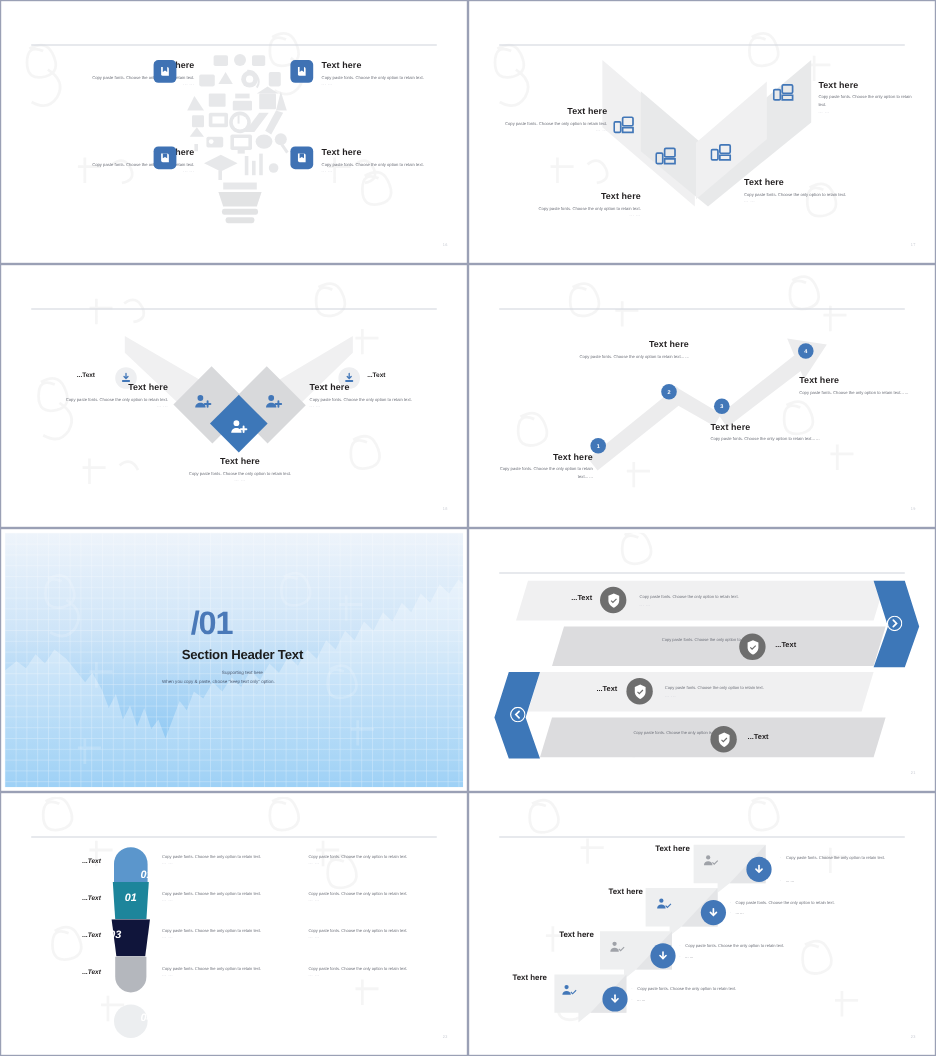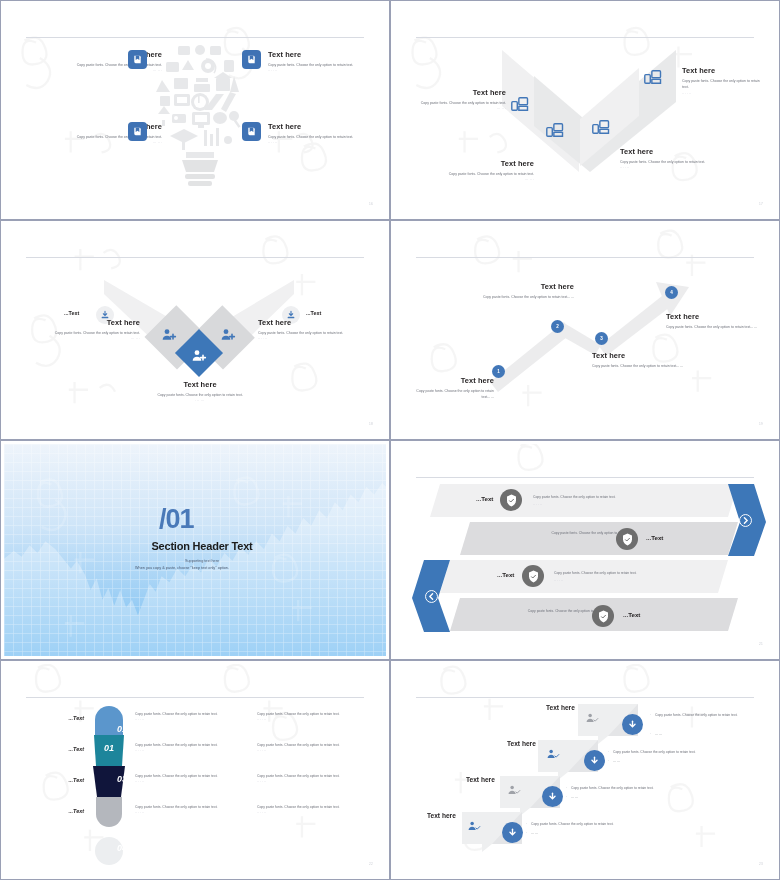--- a/index.html
+++ b/index.html
@@ -622,21 +622,21 @@
           <div class="t-body">Copy paste fonts. Choose the only option to retain text.</div>
           <div class="t-dots">... ...</div>
         </div>
       </div>
 
       <div class="row" style="top:102px;">
         <div class="lbl" style="top:11px;">...Text</div>
         <svg style="position:absolute; left:87px; top:0; width:36px; height:31px;" viewBox="0 0 36 31">
           <path d="M2 0 H34 L30 31 H6 Z" fill="#10153b"></path>
         </svg>
-        <div style="position:absolute; left:87px; top:8px; width:36px; text-align:right; color:#fff; font-size:9px; font-weight:bold; font-style:italic;">03</div>
+        <div style="position:absolute; left:87px; top:8px; width:36px; text-align:left; color:#fff; font-size:9px; font-weight:bold; font-style:italic;">03</div>
         <div class="col" style="left:131px; top:8px;">
           <div class="t-body">Copy paste fonts. Choose the only option to retain text.</div>
           <div class="t-dots">... ...</div>
         </div>
         <div class="col" style="left:253px; top:8px;">
           <div class="t-body">Copy paste fonts. Choose the only option to retain text.</div>
           <div class="t-dots">... ...</div>
         </div>
       </div>
 

